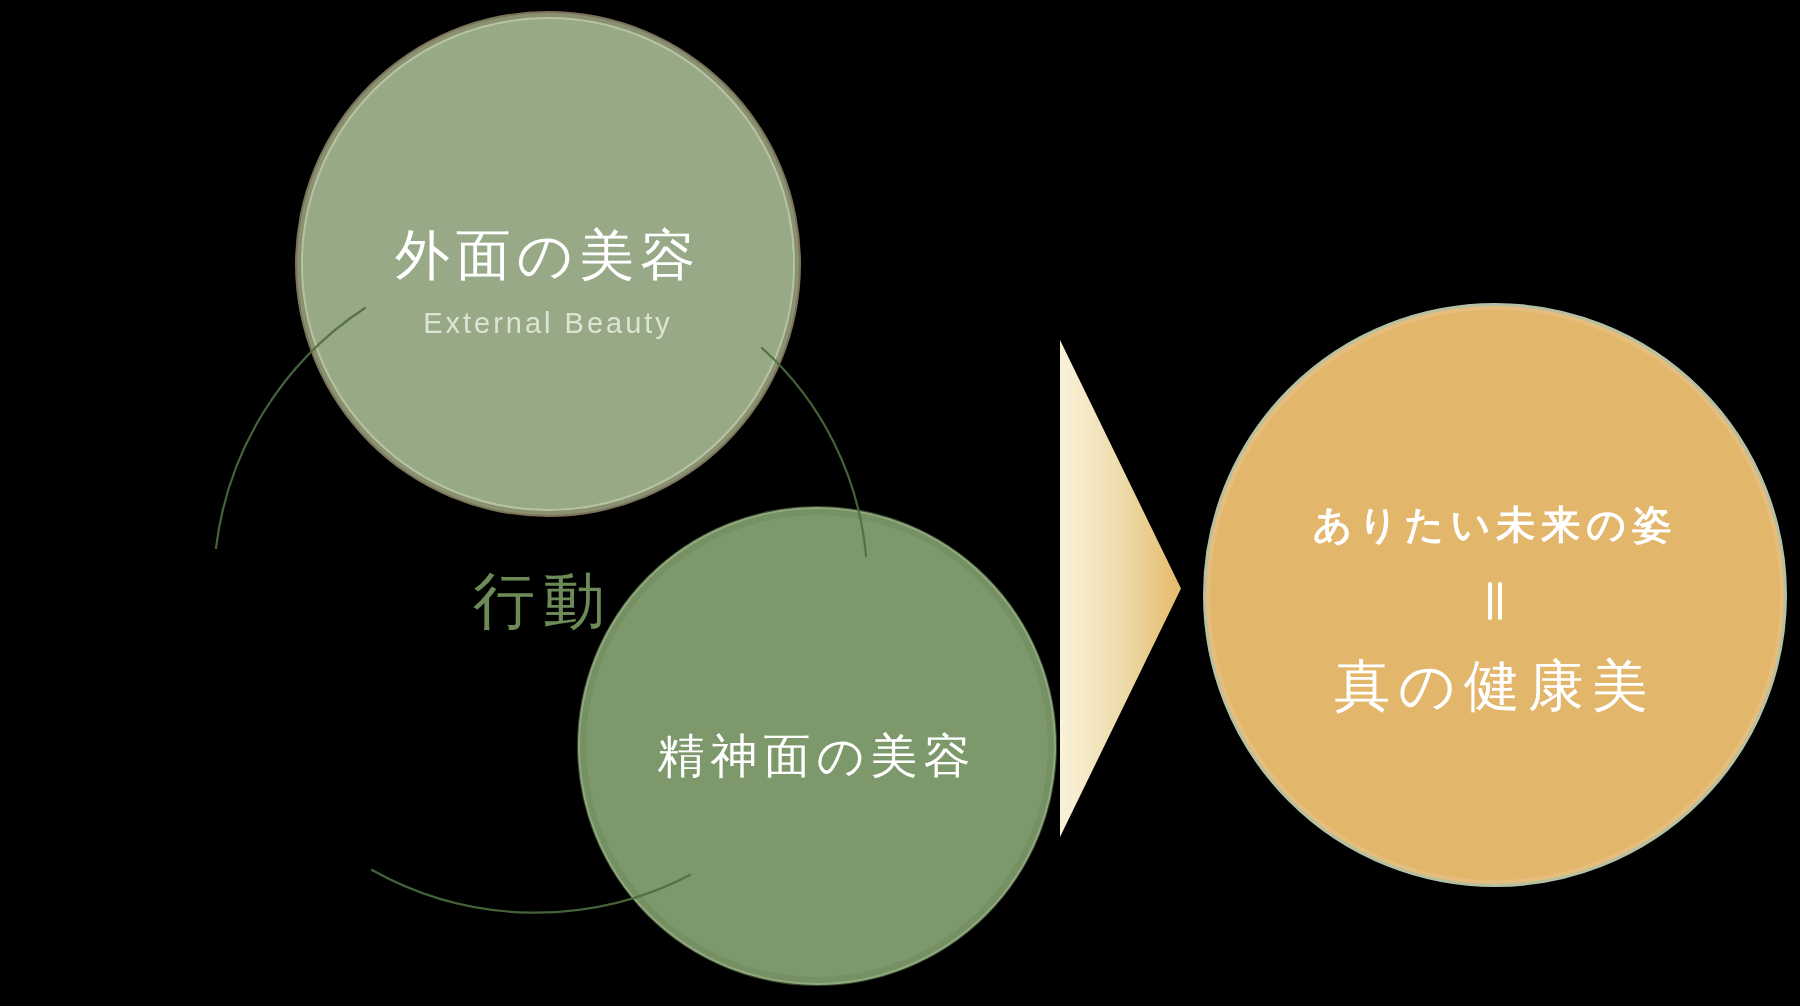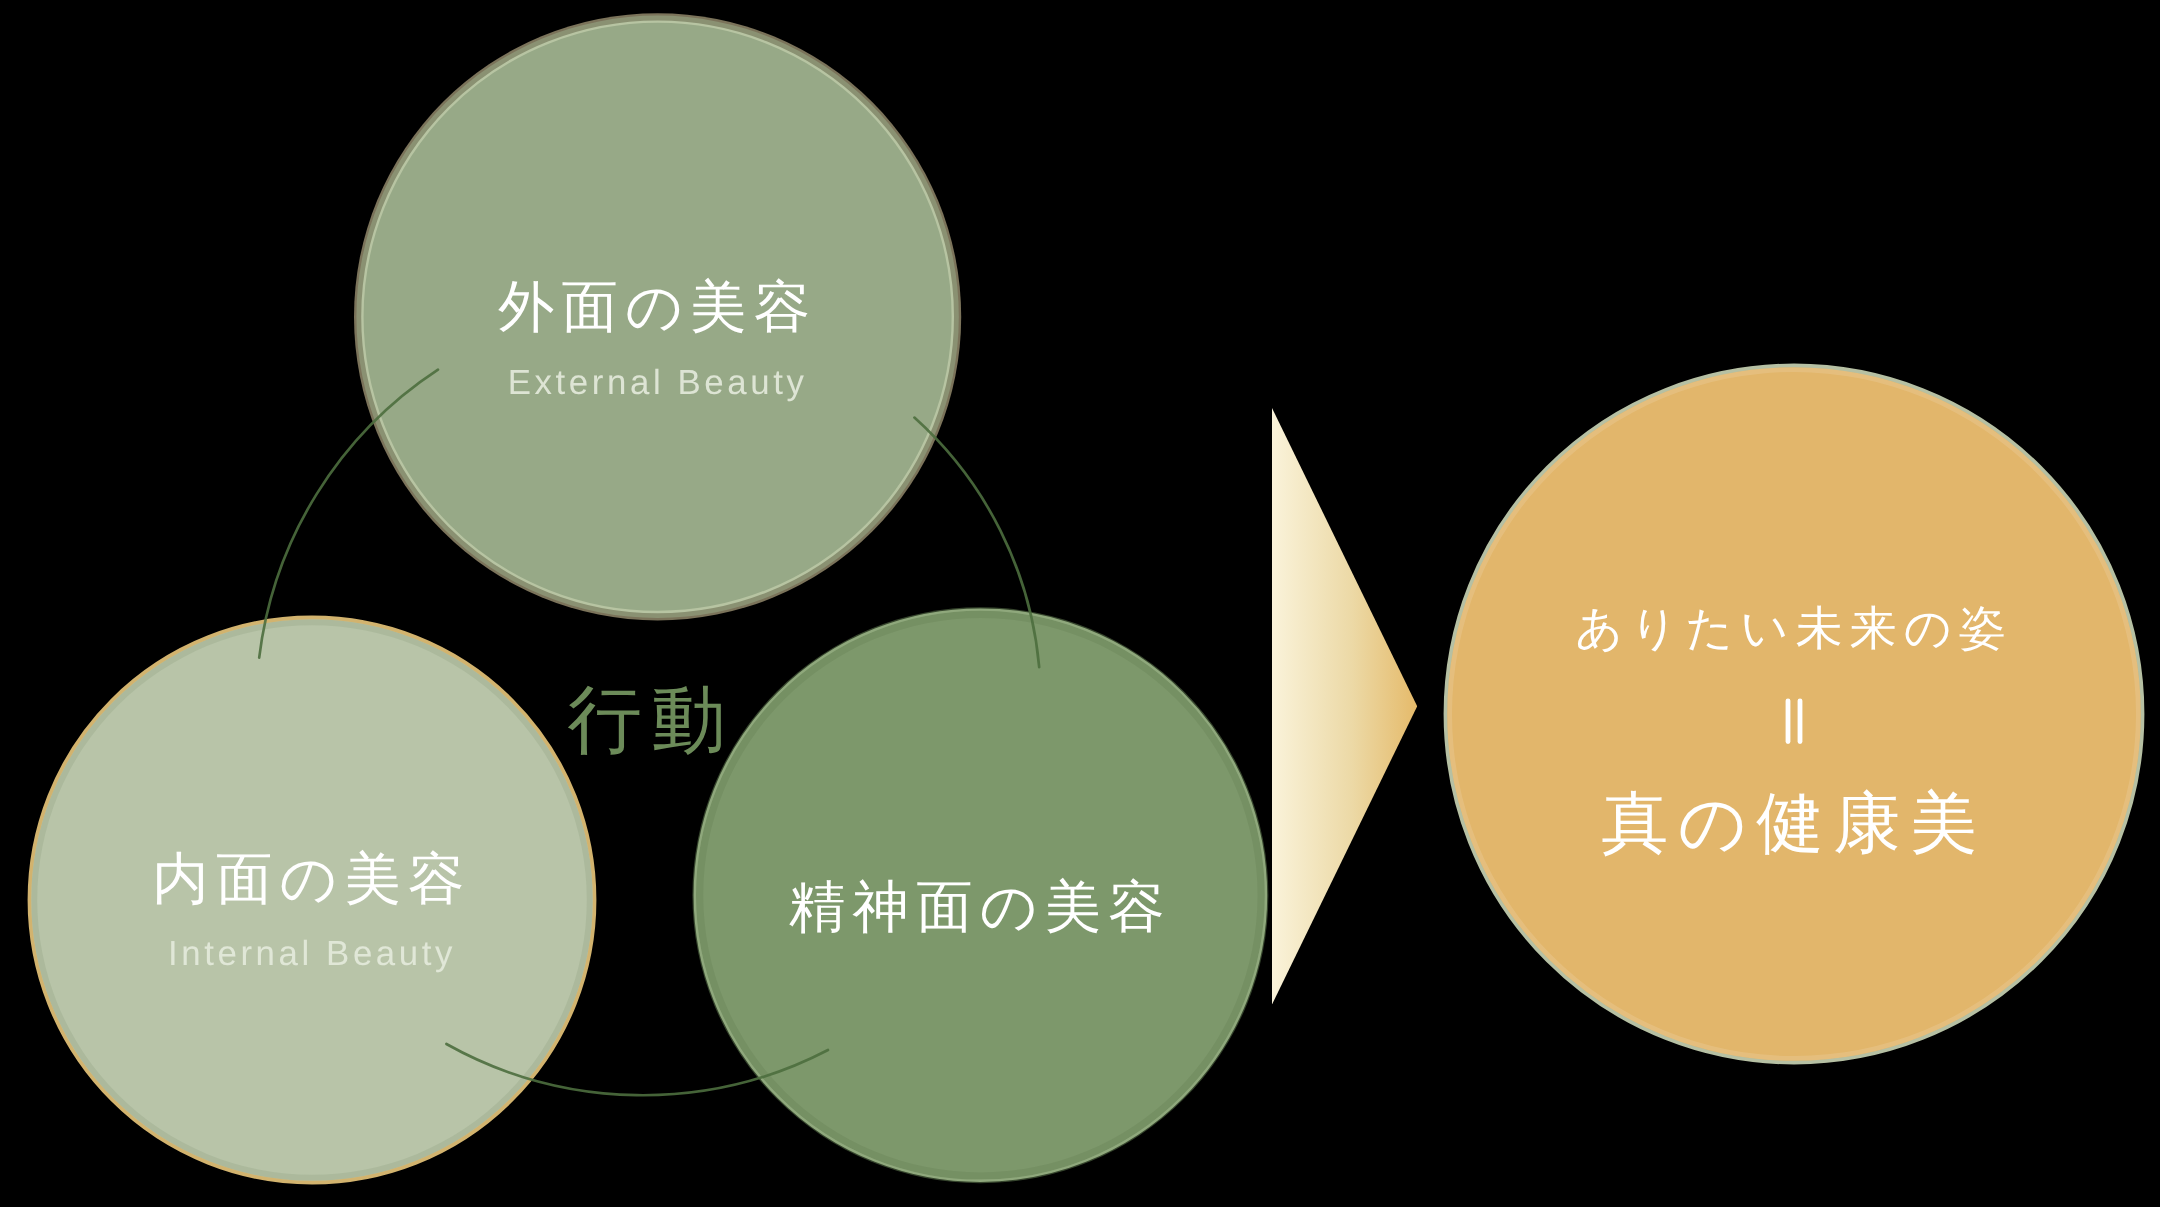--- a/index.html
+++ b/index.html
@@ -51,21 +51,21 @@
     white-space:nowrap;
   }
   
   .circle.external{
     left:301px;top:17px;width:494px;height:494px;
     background:var(--c-external);
     border:2px solid #b7c4a2;
     box-shadow:0 0 0 4px rgba(151,169,135,.55), 0 0 0 6px rgba(205,192,150,.6);
   }
   .circle.external .inner-block{transform:translateY(9px);display:flex;flex-direction:column;align-items:center;gap:26px;}
-  .circle.external .jp{font-size:47px;margin-top:19px;}
+  .circle.external .jp{font-size:55px;margin-top:19px;}
   .circle.external .en{font-size:29px;}
 
   
   .circle.internal{
     left:23px;top:513px;width:474px;height:474px;
     background:var(--c-internal);
     border:3px solid var(--c-internal-border);
     box-shadow:inset 0 0 0 5px rgba(150,165,135,.35);
   }
   .circle.internal .inner-block{transform:translateY(9px);display:flex;flex-direction:column;align-items:center;gap:26px;}
@@ -85,21 +85,21 @@
 
   
   .circle.result{
     left:1203px;top:303px;width:584px;height:584px;
     background:var(--c-gold);
     border:3px solid var(--c-gold-border);
     box-shadow:inset 0 0 0 4px rgba(255,255,255,.12);
   }
   .circle.result .inner-block{transform:translateY(14px);display:flex;flex-direction:column;align-items:center;gap:38px;}
   .circle.result .line1{
-    color:var(--c-jp);font-size:39px;letter-spacing:6px;line-height:1;white-space:nowrap;font-weight:400;
+    color:var(--c-jp);font-size:39px;letter-spacing:6px;line-height:1;white-space:nowrap;font-weight:700;
   }
   .circle.result .line2{
     color:var(--c-jp);font-size:56px;letter-spacing:8px;line-height:1;white-space:nowrap;font-weight:500;
   }
   .equals{
     display:flex;gap:6px;height:38px;align-items:stretch;
   }
   .equals i{
     display:block;width:4px;background:var(--c-jp);border-radius:2px;
   }
@@ -138,26 +138,20 @@
 
   <div class="arrow"></div>
 
   <div class="circle external">
     <div class="inner-block">
       <div class="jp">外面の美容</div>
       <div class="en">External Beauty</div>
     </div>
   </div>
 
-  <div class="circle internal">
-    <div class="inner-block">
-      <div class="jp">内面の美容</div>
-      <div class="en">Internal Beauty</div>
-    </div>
-  </div>
 
   <div class="circle spiritual">
     <div class="inner-block">
       <div class="jp">精神面の美容</div>
     </div>
   </div>
 
   <svg class="arcs" viewBox="0 0 1800 1006" xmlns="http://www.w3.org/2000/svg">
     <path d="M 365 308 A 335 335 0 0 0 216 548" fill="none" stroke="var(--c-arc)" stroke-width="2.2" stroke-linecap="round" opacity="0.9"></path>
     <path d="M 372 870 A 335 335 0 0 0 690 875" fill="none" stroke="var(--c-arc)" stroke-width="2.2" stroke-linecap="round" opacity="0.9"></path>

